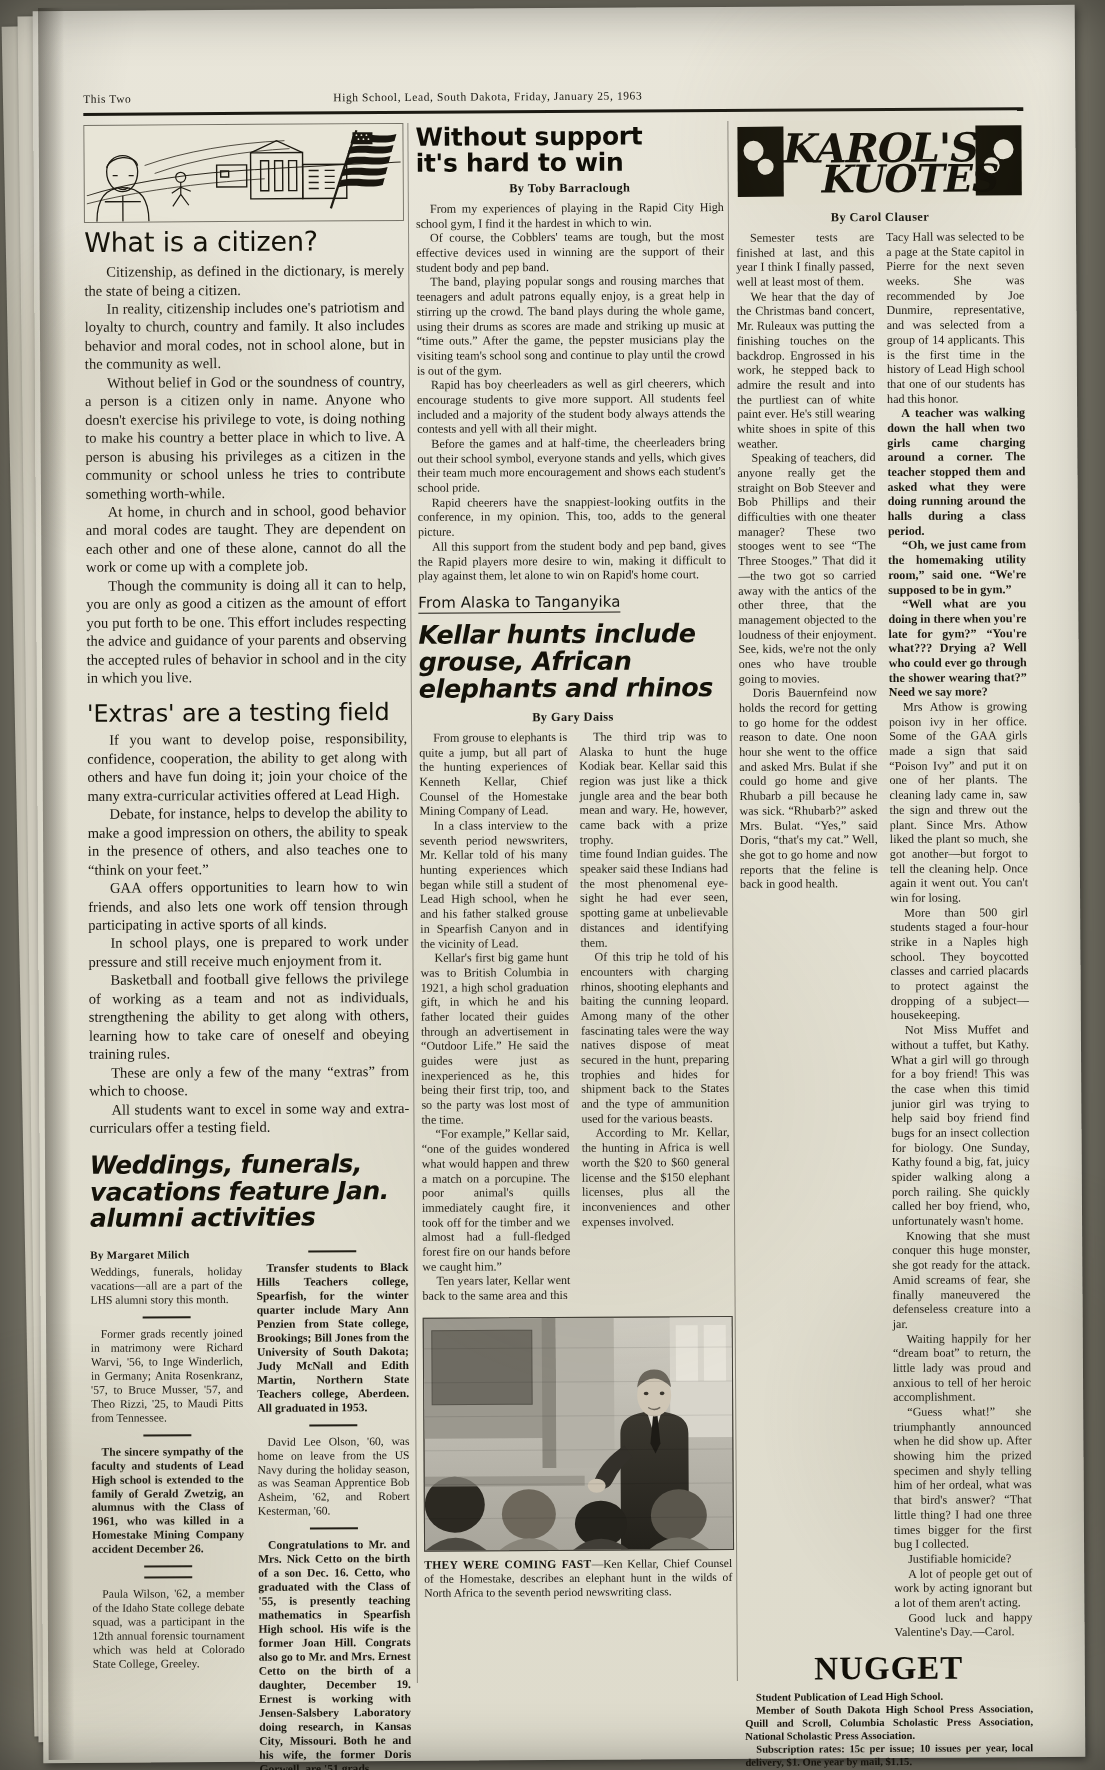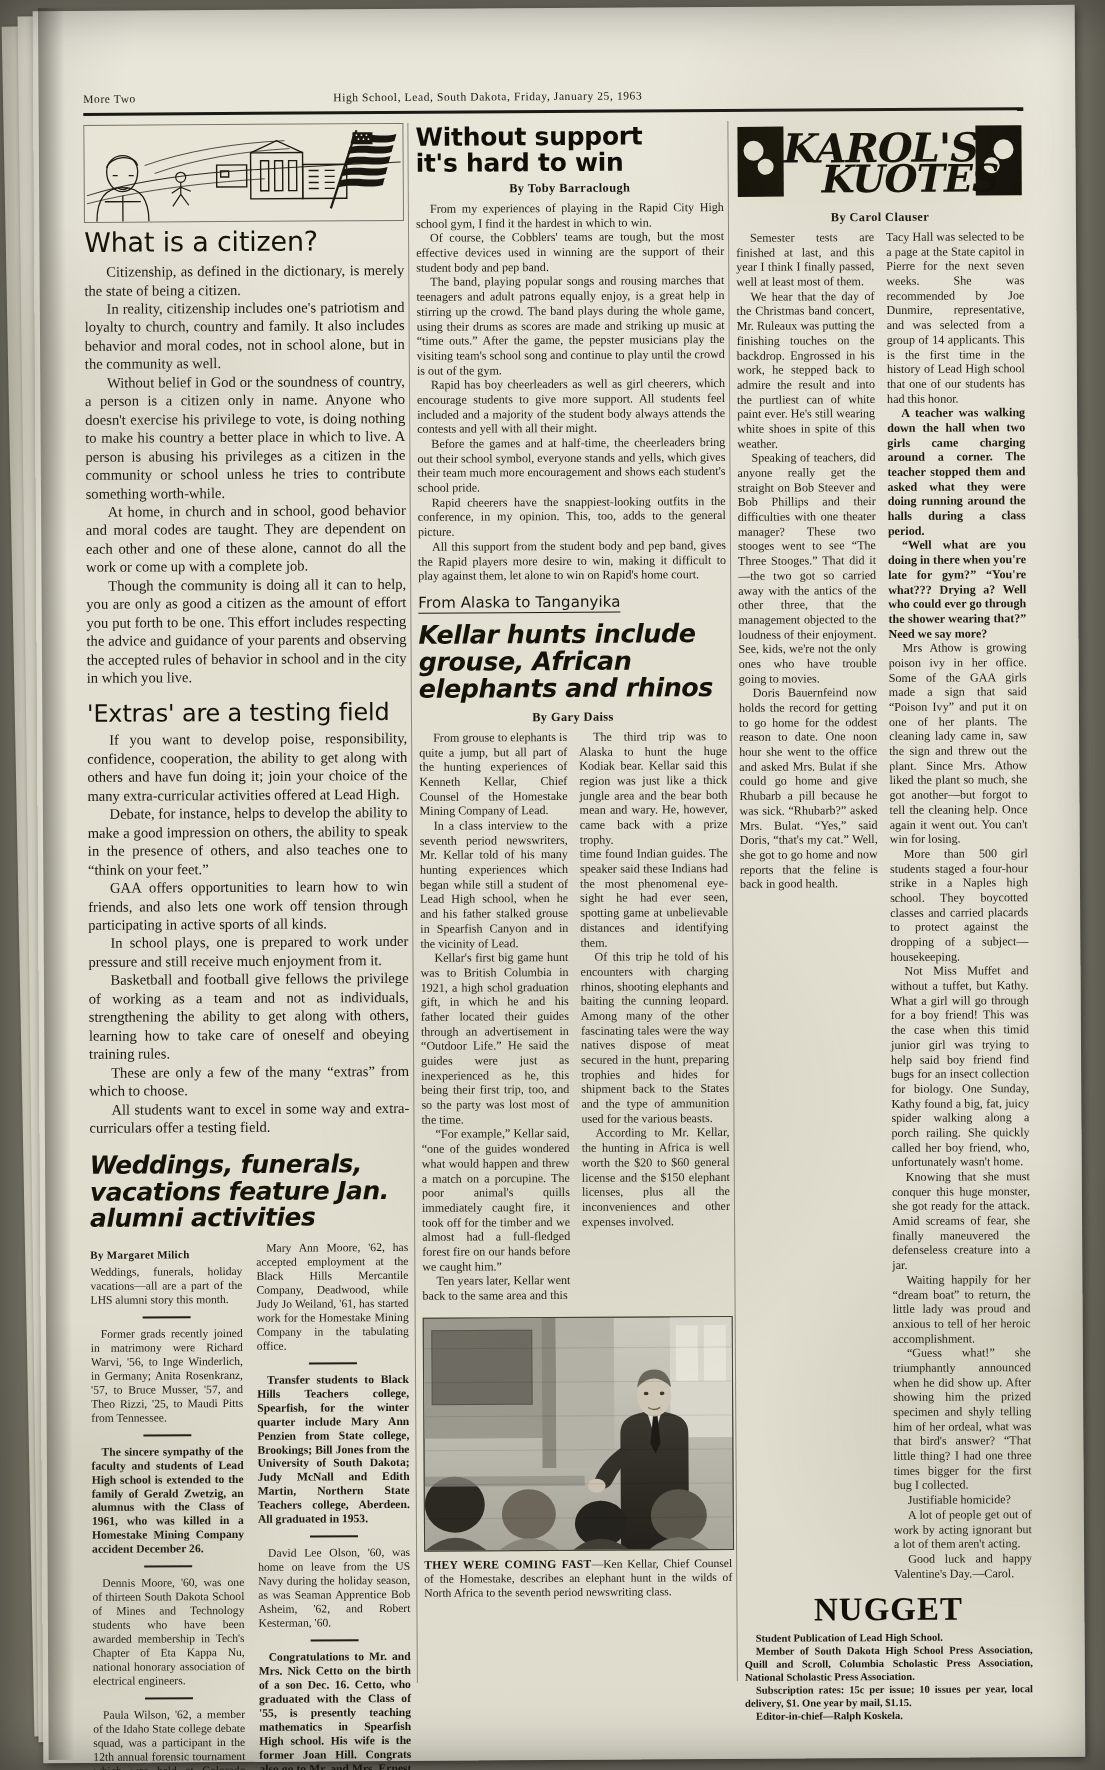--- a/index.html
+++ b/index.html
@@ -289,21 +289,21 @@
 <body>
 
 <div id="scan"></div>
 <div id="under1" class="under-sheet"></div>
 <div id="under2" class="under-sheet"></div>
 <div id="sheet"></div>
 
 <div id="page">
 
   <div class="folio">
-    <span class="left">More Two</span>
+    <span class="left">This Two</span>
     <span class="center">High School, Lead, South Dakota, Friday, January 25, 1963</span>
   </div>
   <div class="rule-top"></div>
 
   <div class="vrule" style="left:366px; top:110px; height:1560px;"></div>
   <div class="vrule" style="left:686px; top:110px; height:1560px;"></div>
 
   <div class="col col-1">
 
     <div class="cartoon">
@@ -391,30 +391,28 @@
         <div class="byline-left">By Margaret Milich</div>
         <div class="alumni-body">
           <p style="text-indent:0">Weddings, funerals, holiday vacations—all are a part of the LHS alumni story this month.</p>
         </div>
         <div class="dinkus"></div>
         <div class="alumni-body">
           <p>Former grads recently joined in matrimony were Richard Warvi, '56, to Inge Winderlich, in Germany; Anita Rosenkranz, '57, to Bruce Musser, '57, and Theo Rizzi, '25, to Maudi Pitts from Tennessee.</p>
           <div class="dinkus"></div>
           <p class="b">The sincere sympathy of the faculty and students of Lead High school is extended to the family of Gerald Zwetzig, an alumnus with the Class of 1961, who was killed in a Homestake Mining Company accident December 26.</p>
           <div class="dinkus"></div>
-          <p>Dennis Moore, '60, was one of thirteen South Dakota School of Mines and Technology students who have been awarded membership in Tech's Chapter of Eta Kappa Nu, national honorary association of electrical engineers.</p>
           <div class="dinkus"></div>
           <p>Paula Wilson, '62, a member of the Idaho State college debate squad, was a participant in the 12th annual forensic tournament which was held at Colorado State College, Greeley.</p>
 
         </div>
       </div>
 
       <div class="subcol">
         <div class="alumni-body">
-          <p>Mary Ann Moore, '62, has accepted employment at the Black Hills Mercantile Company, Deadwood, while Judy Jo Weiland, '61, has started work for the Homestake Mining Company in the tabulating office.</p>
           <div class="dinkus"></div>
           <p class="b">Transfer students to Black Hills Teachers college, Spearfish, for the winter quarter include Mary Ann Penzien from State college, Brookings; Bill Jones from the University of South Dakota; Judy McNall and Edith Martin, Northern State Teachers college, Aberdeen.  All graduated in 1953.</p>
           <div class="dinkus"></div>
           <p>David Lee Olson, '60, was home on leave from the US Navy during the holiday season, as was Seaman Apprentice Bob Asheim, '62, and Robert Kesterman, '60.</p>
           <div class="dinkus"></div>
           <p class="b">Congratulations to Mr. and Mrs. Nick Cetto on the birth of a son Dec. 16.  Cetto, who graduated with the Class of '55, is presently teaching mathematics in Spearfish High school.  His wife is the former Joan Hill.  Congrats also go to Mr. and Mrs. Ernest Cetto on the birth of a daughter, December 19.  Ernest is working with Jensen-Salsbery Laboratory doing research, in Kansas City, Missouri.  Both he and his wife, the former Doris Gorwell, are '51 grads.</p>
 
         </div>
       </div>
     </div>
@@ -549,20 +547,21 @@
           <p>Semester tests are finished at last, and this year I think I finally passed, well at least most of them.</p>
           <p>We hear that the day of the Christmas band concert, Mr. Ruleaux was putting the finishing touches on the backdrop.  Engrossed in his work, he stepped back to admire the result and into the purtliest can of white paint ever.  He's still wearing white shoes in spite of this weather.</p>
           <p>Speaking of teachers, did anyone really get the straight on Bob Steever and Bob Phillips and their difficulties with one theater manager?  These two stooges went to see “The Three Stooges.”  That did it—the two got so carried away with the antics of the other three, that the management objected to the loudness of their enjoyment.  See, kids, we're not the only ones who have trouble going to movies.</p>
           <p>Doris Bauernfeind now holds the record for getting to go home for the oddest reason to date.  One noon hour she went to the office and asked Mrs. Bulat if she could go home and give Rhubarb a pill because he was sick.  “Rhubarb?” asked Mrs. Bulat.  “Yes,” said Doris, “that's my cat.”  Well, she got to go home and now reports that the feline is back in good health.</p>
         </div>
       </div>
       <div class="subcol" style="width:138px;">
         <div class="news-body">
           <p style="text-indent:0">Tacy Hall was selected to be a page at the State capitol in Pierre for the next seven weeks. She was recommended by Joe Dunmire, representative, and was selected from a group of 14 applicants. This is the first time in the history of Lead High school that one of our students has had this honor.</p>
           <p class="b" style="font-weight:bold">A teacher was walking down the hall when two girls came charging around a corner. The teacher stopped them and asked what they were doing running around the halls during a class period.</p>
+          <p style="font-weight:bold">“Oh, we just came from the homemaking utility room,” said one. “We're supposed to be in gym.”</p>
           <p style="font-weight:bold">“Well what are you doing in there when you're late for gym?” “You're what??? Drying a?  Well who could ever go through the shower wearing that?” Need we say more?</p>
           <p>Mrs Athow is growing poison ivy in her office. Some of the GAA girls made a sign that said “Poison Ivy” and put it on one of her plants. The cleaning lady came in, saw the sign and threw out the plant. Since Mrs. Athow liked the plant so much, she got another—but forgot to tell the cleaning help. Once again it went out.  You can't win for losing.</p>
           <p>More than 500 girl students staged a four-hour strike in a Naples high school. They boycotted classes and carried placards to protect against the dropping of a subject—housekeeping.</p>
           <p>Not Miss Muffet and without a tuffet, but Kathy.  What a girl will go through for a boy friend! This was the case when this timid junior girl was trying to help said boy friend find bugs for an insect collection for biology. One Sunday, Kathy found a big, fat, juicy spider walking along a porch railing.  She quickly called her boy friend, who, unfortunately wasn't home.</p>
           <p>Knowing that she must conquer this huge monster, she got ready for the attack. Amid screams of fear, she finally maneuvered the defenseless creature into a jar.</p>
           <p>Waiting happily for her “dream boat” to return, the little lady was proud and anxious to tell of her heroic accomplishment.</p>
           <p>“Guess what!” she triumphantly announced when he did show up. After showing him the prized specimen and shyly telling him of her ordeal, what was that bird's answer?  “That little thing?  I had one three times bigger for the first bug I collected.</p>
           <p>Justifiable homicide?</p>
           <p>A lot of people get out of work by acting ignorant but a lot of them aren't acting.</p>
           <p>Good luck and happy Valentine's Day.—Carol.</p>

